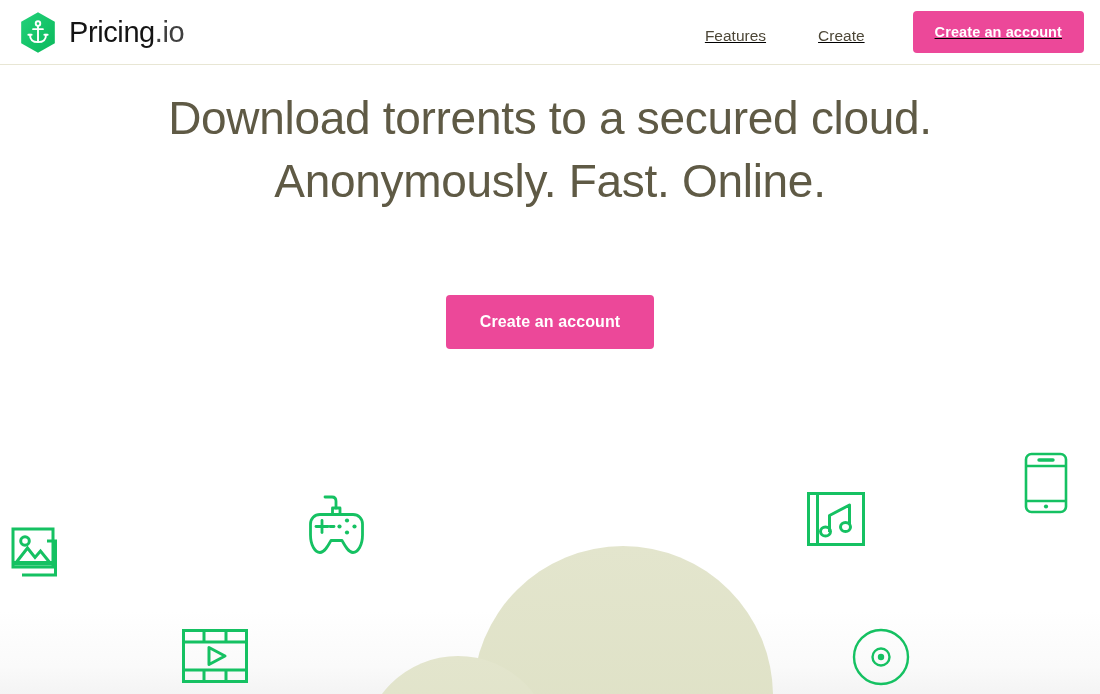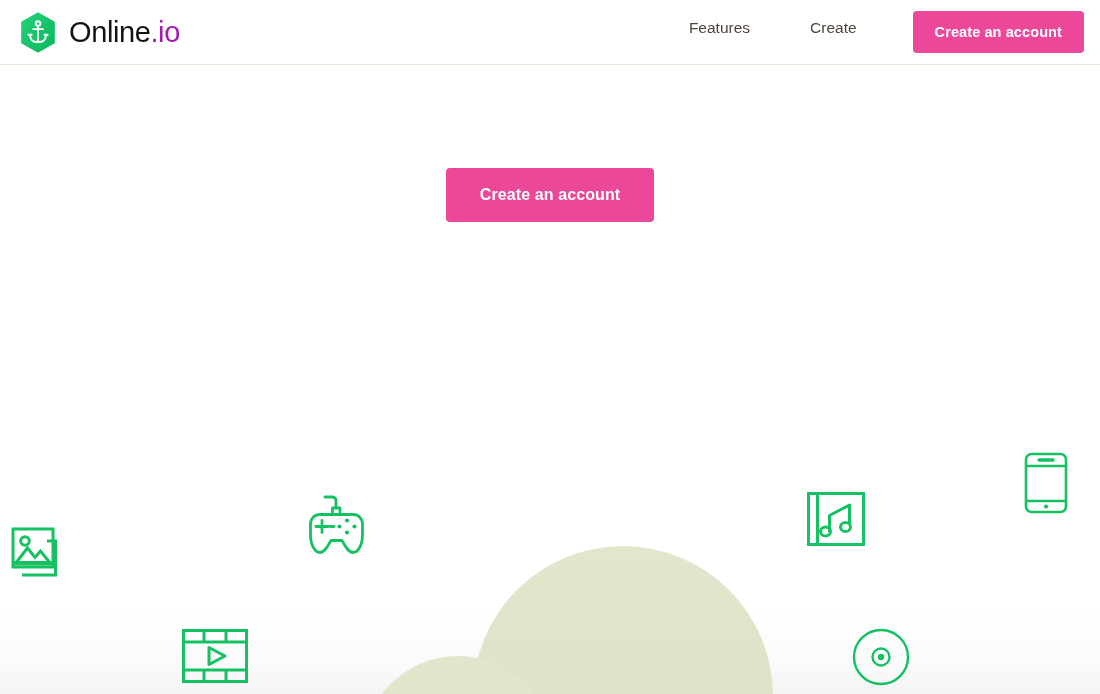--- a/index.html
+++ b/index.html
@@ -53,26 +53,27 @@
     display: block;
   }
   .brand-text {
     font-size: 29px;
     letter-spacing: -0.4px;
     line-height: 1;
     white-space: nowrap;
     font-family: "Liberation Sans", sans-serif;
   }
   .brand-name { color: #141414; }
-  .brand-tld  { color: #a21caf; }
+  .brand-tld  { color: #404040; }
 
   .nav {
     display: flex;
-    align-items: flex-start;
-    gap: 8px;
+    align-items: flex-end;
+    gap: 0;
+    text-decoration: underline;
   }
   .nav-link {
     color: #4d4737;
     font-size: 15.5px;
     text-decoration: none;
     padding: 8px 26px;
     white-space: nowrap;
     cursor: pointer;
   }
 
@@ -180,32 +181,36 @@
           <g stroke="#ffffff" stroke-width="2.1" fill="none" stroke-linecap="round" stroke-linejoin="round">
             <circle cx="22" cy="14.2" r="2.5" fill="none"></circle>
             <line x1="22" y1="16.9" x2="22" y2="33.6"></line>
             <line x1="16.6" y1="20.3" x2="27.4" y2="20.3"></line>
             <path d="M13.2 26.4 C13.2 32.6 17.6 34.6 22 34.6 C26.4 34.6 30.8 32.6 30.8 26.4"></path>
             <line x1="11.4" y1="26.4" x2="15.0" y2="26.4"></line>
             <line x1="29.0" y1="26.4" x2="32.6" y2="26.4"></line>
           </g>
         </svg>
       </span>
-      <span class="brand-text"><span class="brand-name">Online</span><span class="brand-tld">.io</span></span>
+      <span class="brand-text"><span class="brand-name">Pricing</span><span class="brand-tld">.io</span></span>
     </a>
 
     <nav class="nav">
       <a class="nav-link" href="#">Features</a>
       <a class="nav-link" href="#">Create</a>
       <button class="btn-green nav-cta">Create an account</button>
     </nav>
 
   </header>
 
   <section class="hero">
+    <h1 class="headline">
+      <span class="ln">Download torrents to a secured cloud.</span>
+      <span class="ln">Anonymously. Fast. Online.</span>
+    </h1>
 
     <div class="hero-cta-wrap">
       <button class="btn-green hero-cta">Create an account</button>
     </div>
   </section>
 
   <div class="deco deco-photos">
     <svg viewBox="0 0 62 62" width="62" height="62" aria-hidden="true">
       <g fill="none" stroke="#15c162" stroke-width="3" stroke-linejoin="miter">
         <path d="M39 20 L47.5 20 L47.5 54 L14 54"></path>

